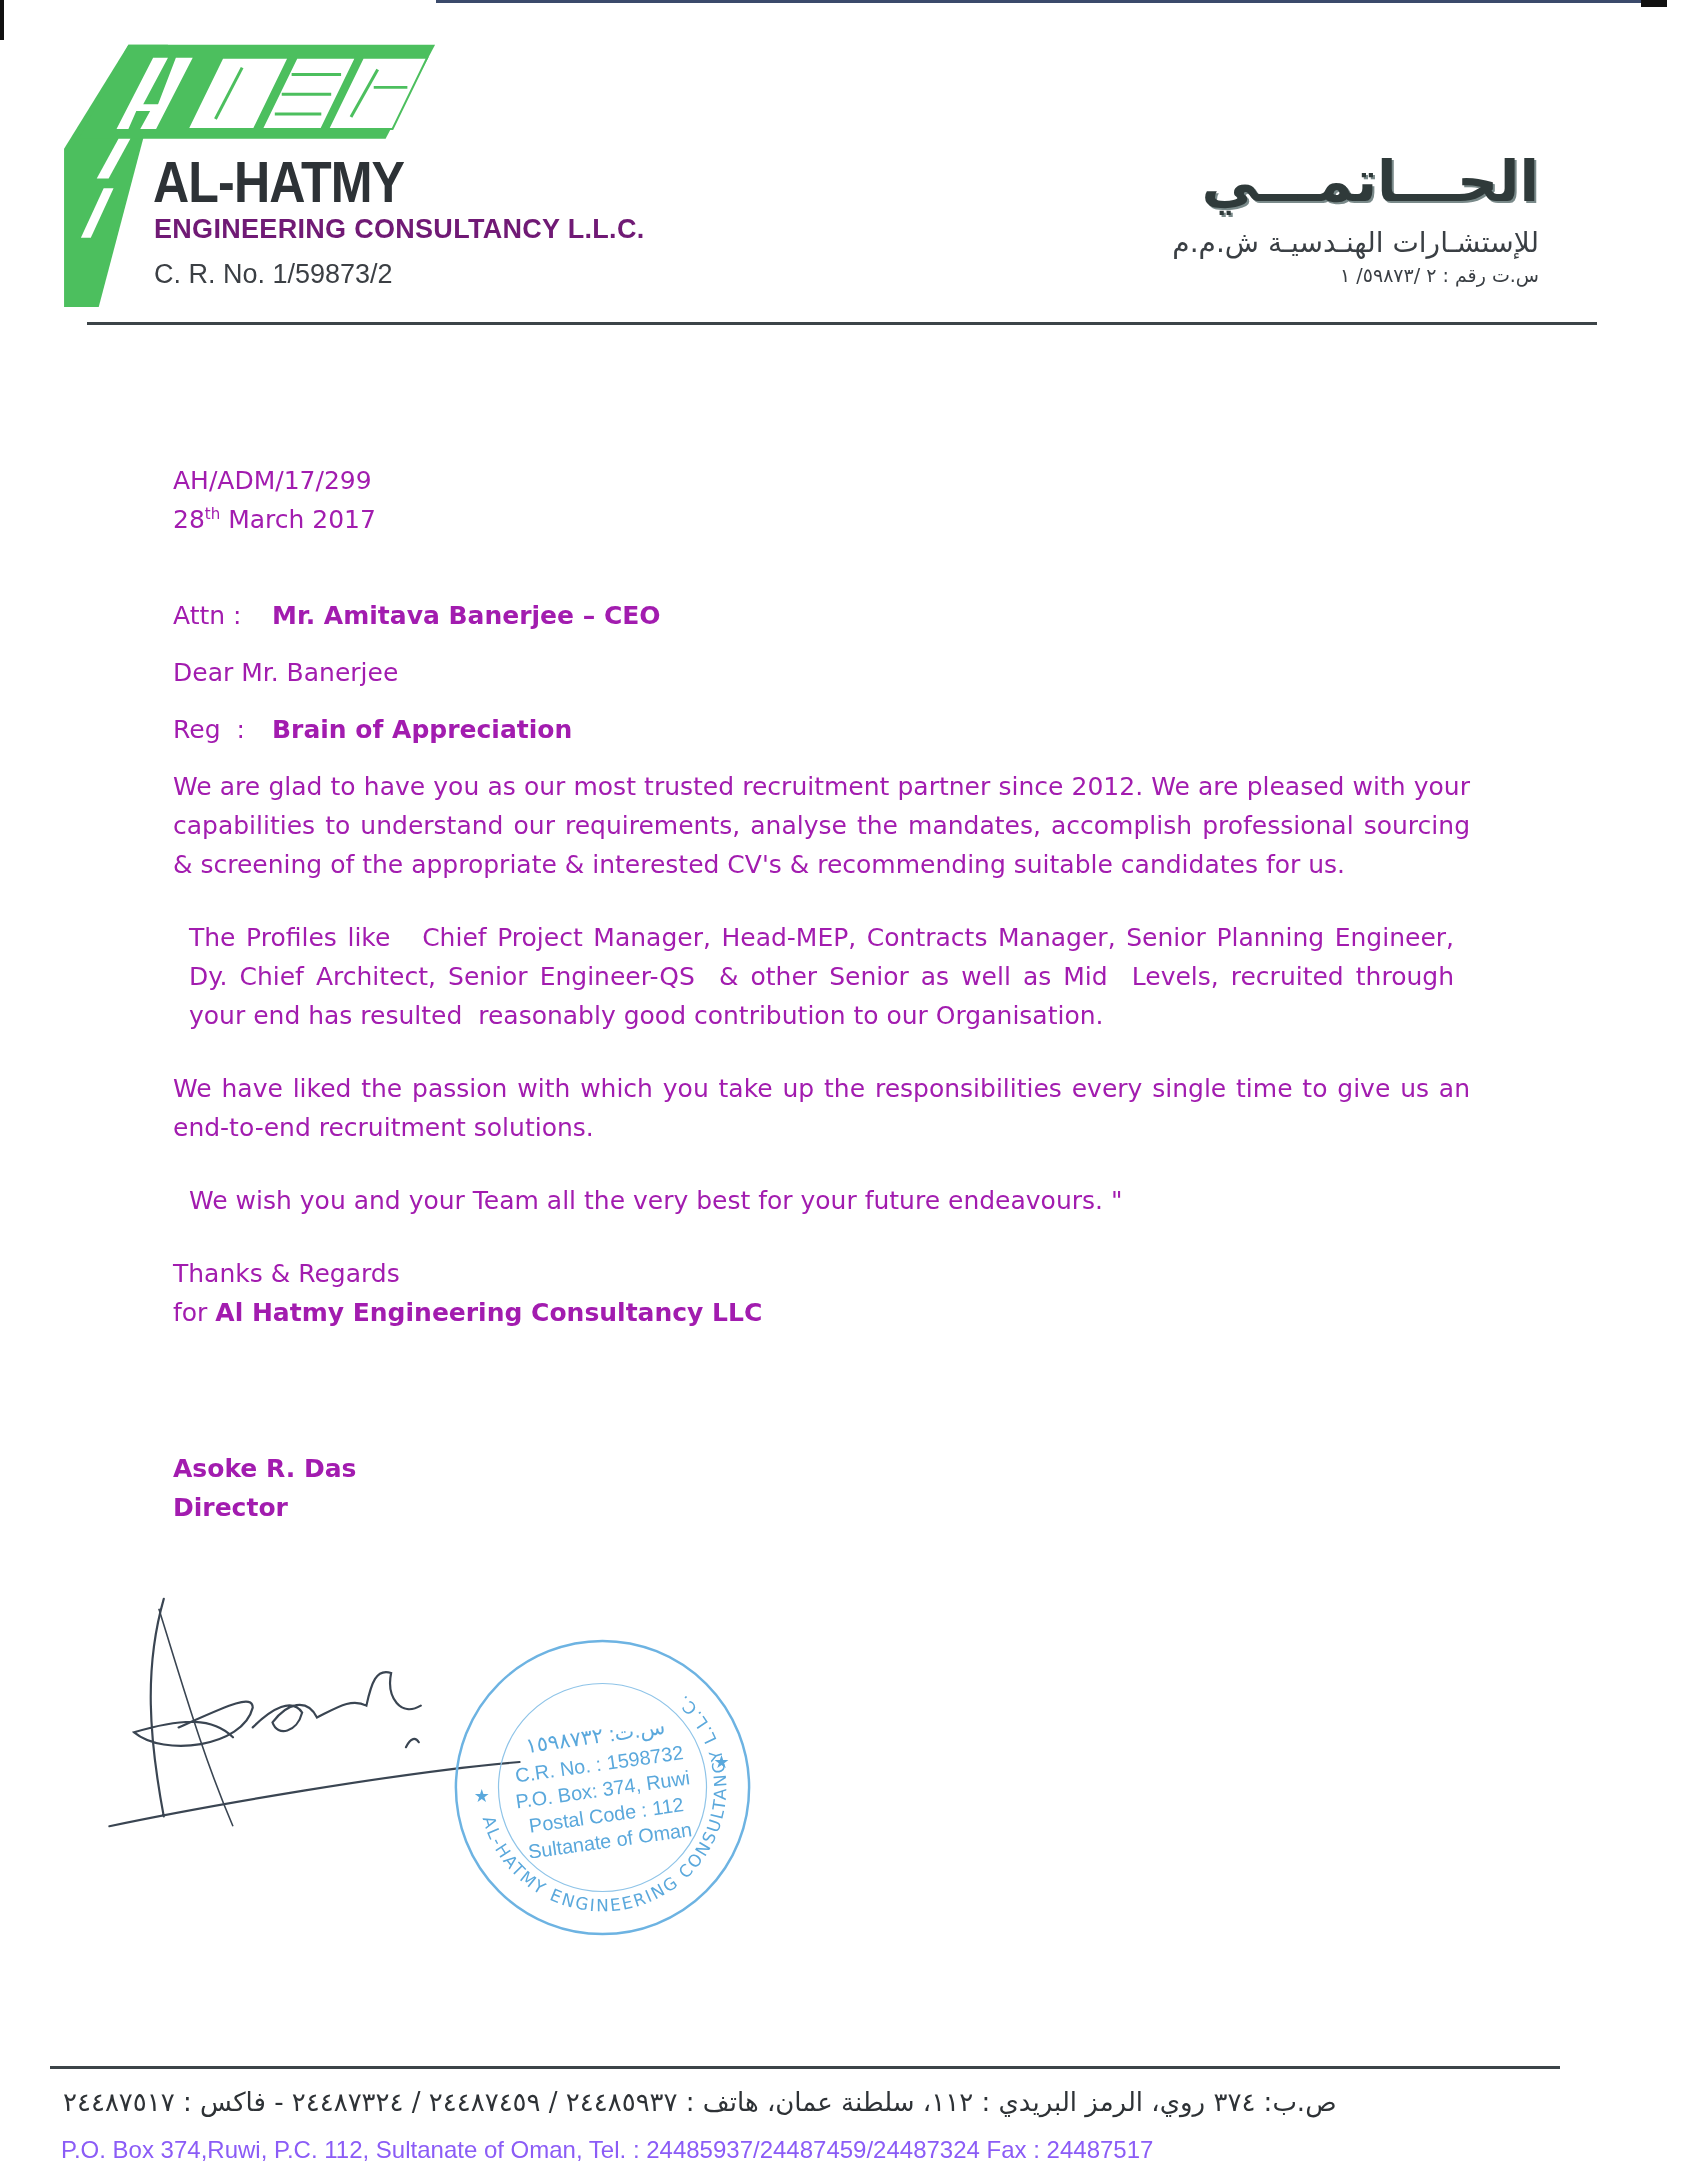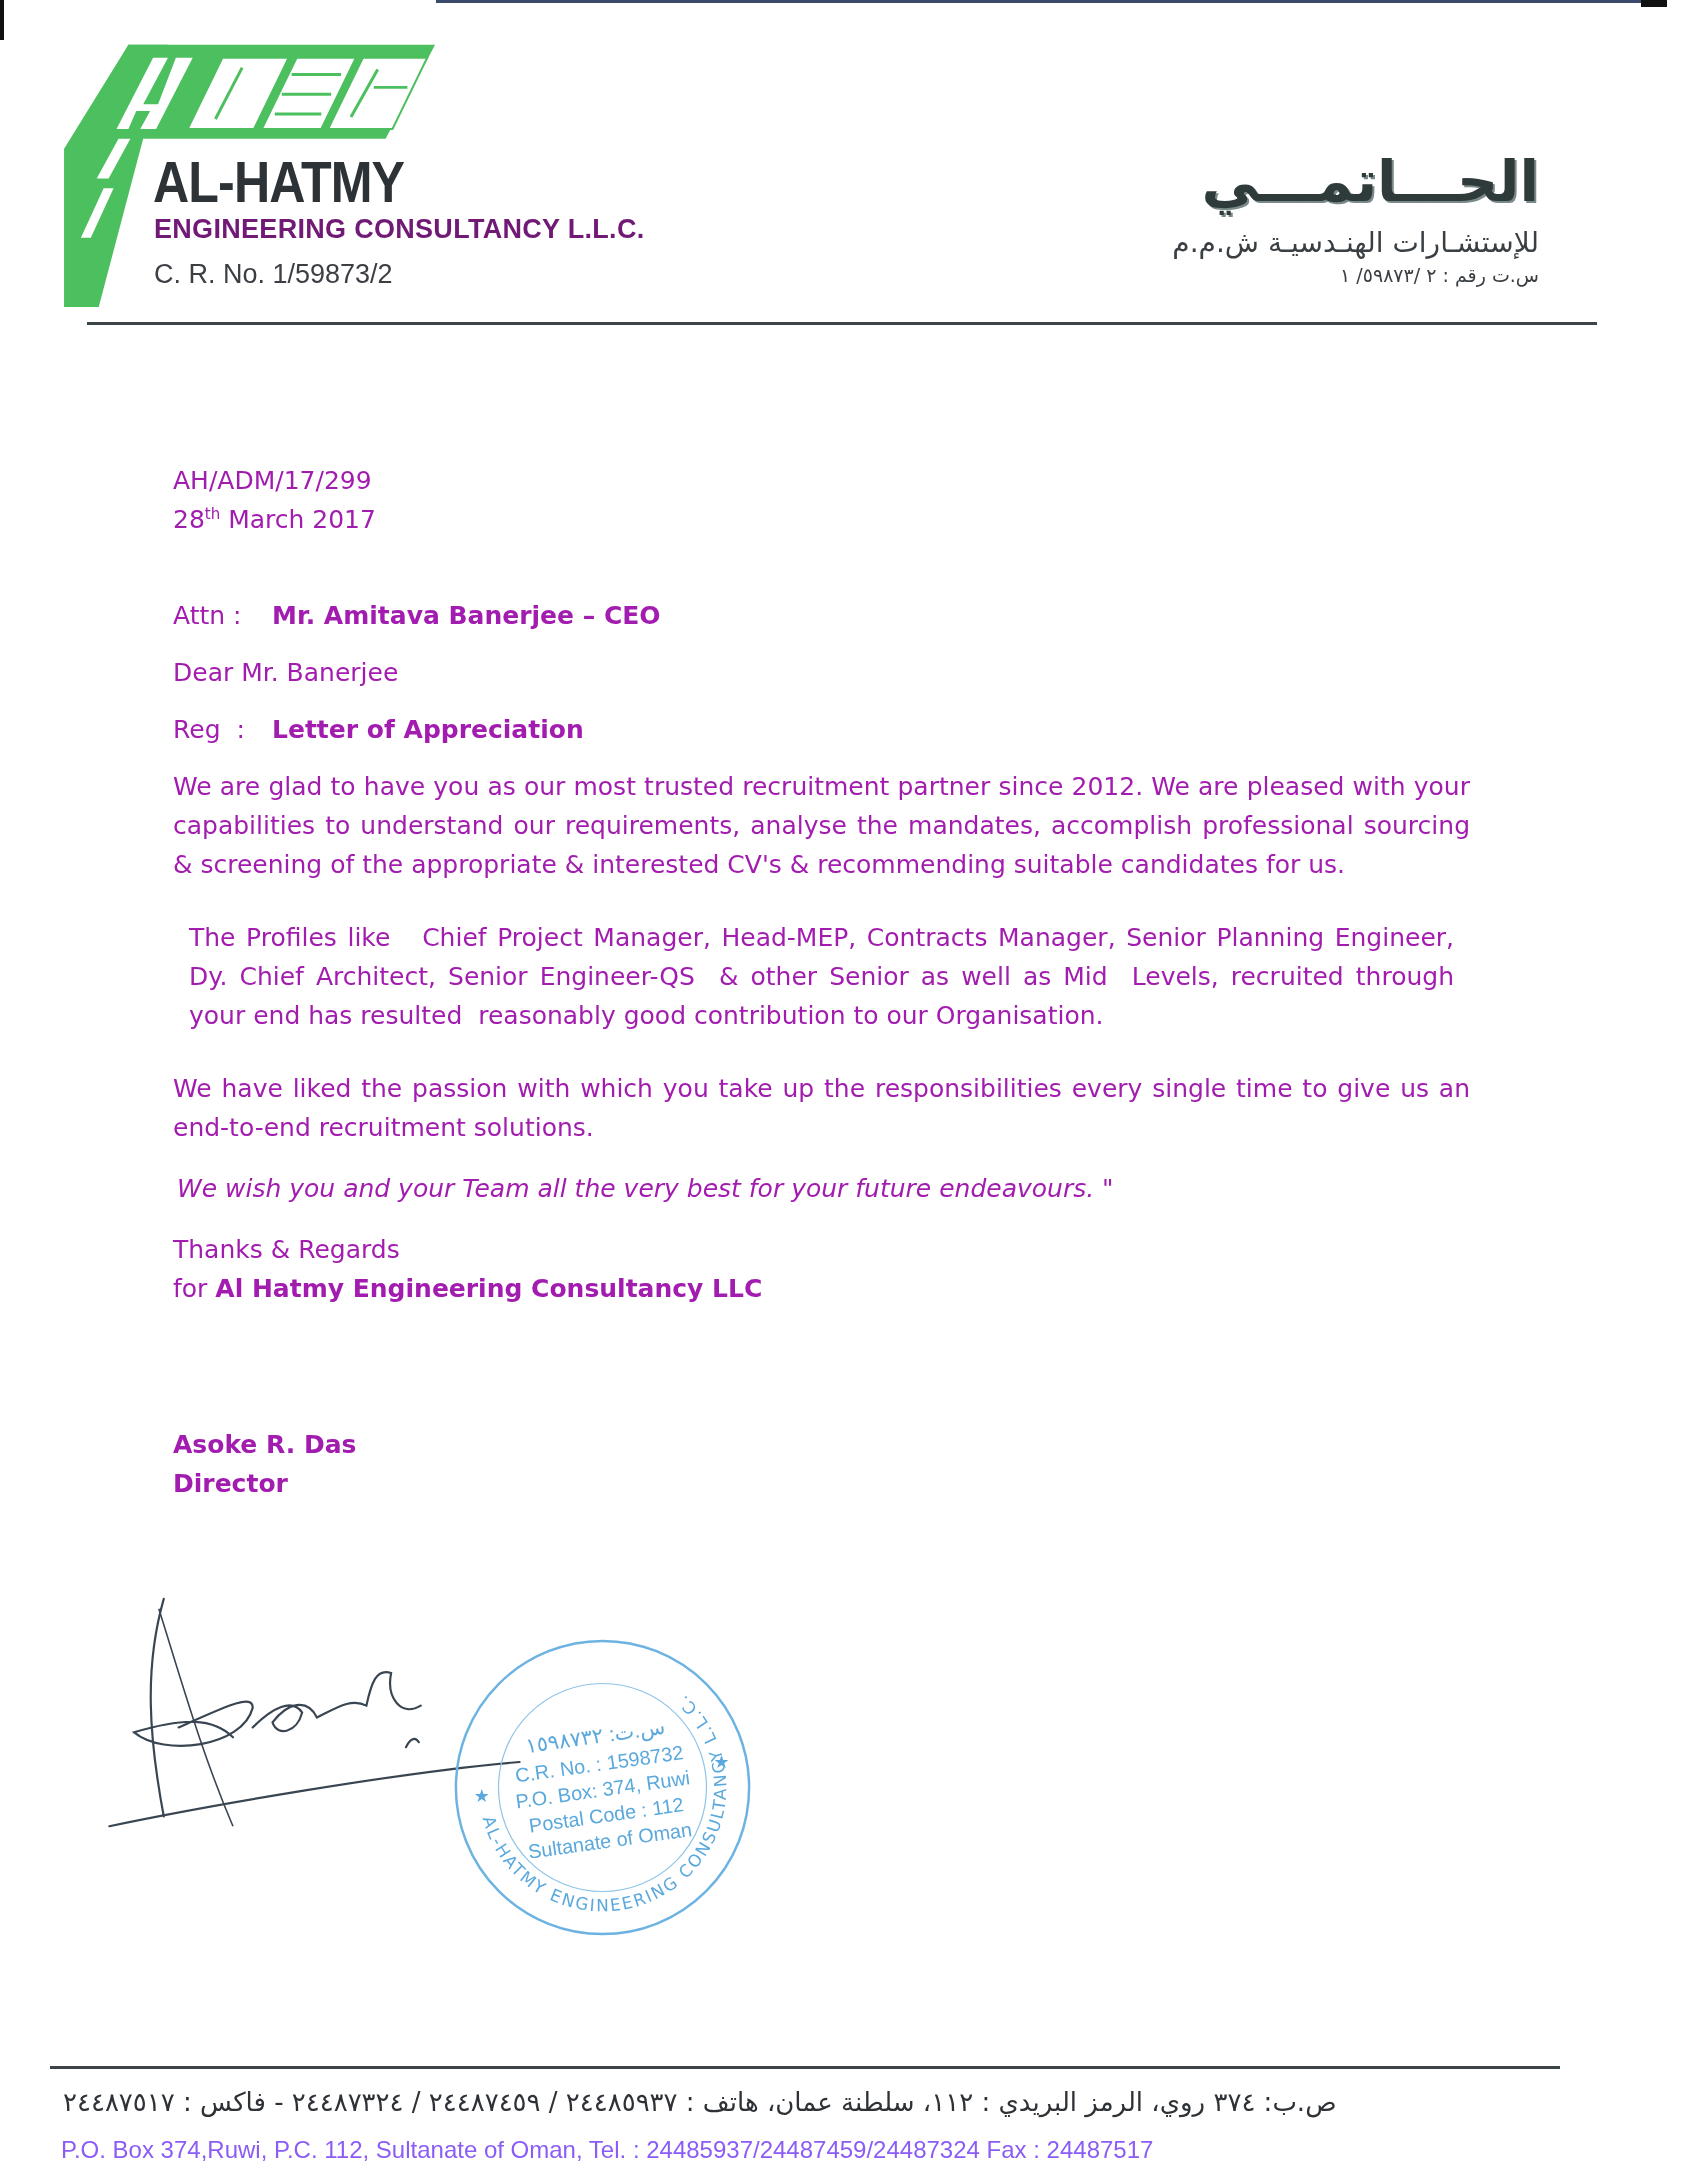--- a/index.html
+++ b/index.html
@@ -113,30 +113,30 @@
   <div class="line">AH/ADM/17/299</div>
   <div class="line"><span>28</span><sup>th</sup><span> March 2017</span></div>
   <div class="gap-1"></div>
 
   <div class="gap-half"></div>
 
   <div class="line"><span class="label">Attn :</span><span class="bold">Mr. Amitava Banerjee – CEO</span></div>
   <div class="gap-half"></div>
   <div class="line">Dear Mr. Banerjee</div>
   <div class="gap-half"></div>
-  <div class="line"><span class="label">Reg  :</span><span class="bold">Letter of Appreciation</span></div>
+  <div class="line"><span class="label">Reg  :</span><span class="bold">Brain of Appreciation</span></div>
   <div class="gap-half"></div>
 
   <p class="para" style="margin:0;">We are glad to have you as our most trusted recruitment partner since 2012. We are pleased with your capabilities to understand our requirements, analyse the mandates, accomplish professional sourcing &amp; screening of the appropriate &amp; interested CV's &amp; recommending suitable candidates for us.</p>
   <div class="gap-half"></div>
   <p class="para" style="margin:16px; white-space: pre-wrap;">The Profiles like   Chief Project Manager, Head-MEP, Contracts Manager, Senior Planning Engineer, Dy. Chief Architect, Senior Engineer-QS  &amp; other Senior as well as Mid  Levels, recruited through  your end has resulted  reasonably good contribution to our Organisation.</p>
   <div class="gap-half"></div>
   <p class="para" style="margin:0;">We have liked the passion with which you take up the responsibilities every single time to give us an end-to-end recruitment solutions.</p>
   <div class="gap-half"></div>
-  <p style="margin:4px;font-style:italic;">We wish you and your Team all the very best for your future endeavours. "</p>
+  <p style="margin:16px;">We wish you and your Team all the very best for your future endeavours. "</p>
   <div class="gap-half"></div>
 
   <div class="line">Thanks &amp; Regards</div>
   <div class="line"><span>for </span><span class="bold">Al Hatmy Engineering Consultancy LLC</span></div>
   <div style="height:117px;"></div>
   <div class="line bold">Asoke R. Das</div>
   <div class="line bold">Director</div>
 </main>
 
 <svg class="signature" viewBox="0 0 600 260">

